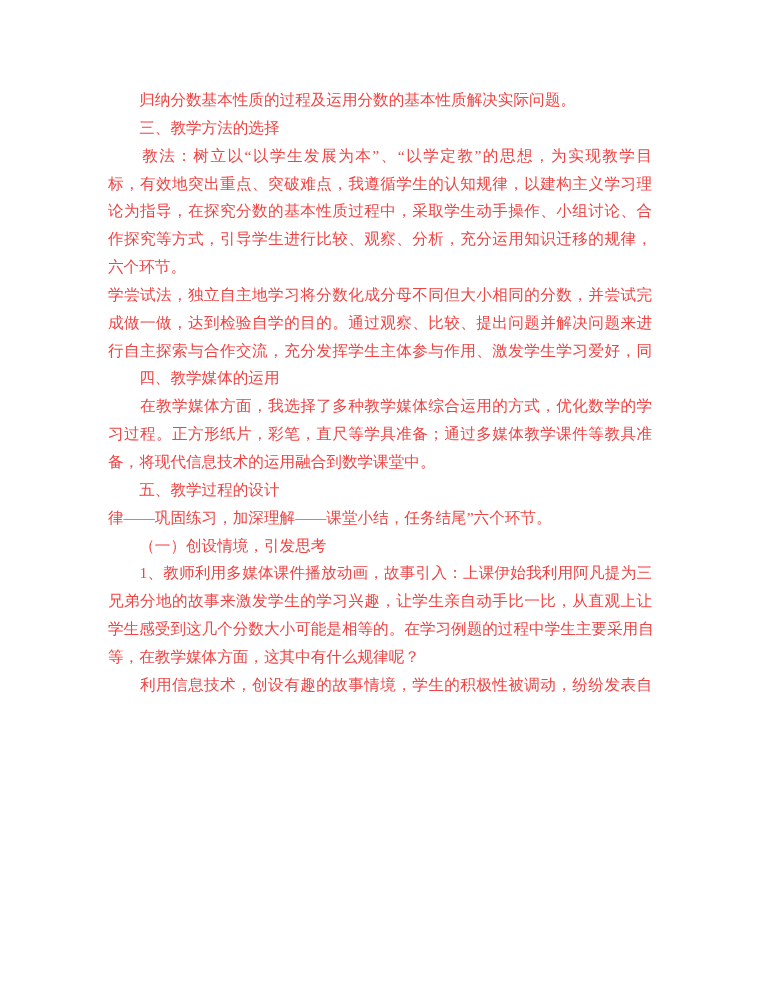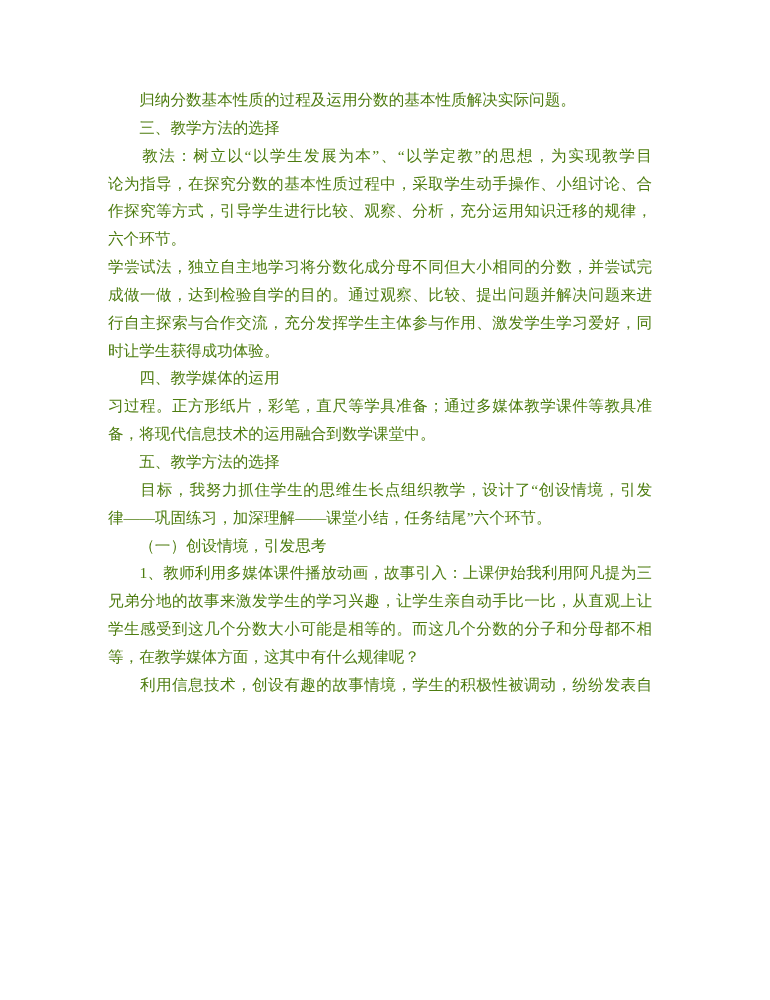--- a/index.html
+++ b/index.html
@@ -32,37 +32,37 @@
   }
   .line.fill {
     text-align: justify;
     text-align-last: justify;
   }
 </style>
 </head>
 <body>
 
 <div class="page" style="background: rgb(255, 255, 255);">
-  <div class="textbody" style="color: #4d7c0f;">
+  <div class="textbody" style="color: #ef4444;">
       <div class="line">　　归纳分数基本性质的过程及运用分数的基本性质解决实际问题。</div>
       <div class="line">　　三、教学方法的选择</div>
       <div class="line fill">　　教法：树立以“以学生发展为本”、“以学定教”的思想，为实现教学目</div>
+      <div class="line fill">标，有效地突出重点、突破难点，我遵循学生的认知规律，以建构主义学习理</div>
       <div class="line fill">论为指导，在探究分数的基本性质过程中，采取学生动手操作、小组讨论、合</div>
       <div class="line fill">作探究等方式，引导学生进行比较、观察、分析，充分运用知识迁移的规律，</div>
       <div class="line">六个环节。</div>
       <div class="line fill">学尝试法，独立自主地学习将分数化成分母不同但大小相同的分数，并尝试完</div>
       <div class="line fill">成做一做，达到检验自学的目的。通过观察、比较、提出问题并解决问题来进</div>
       <div class="line fill">行自主探索与合作交流，充分发挥学生主体参与作用、激发学生学习爱好，同</div>
-      <div class="line">时让学生获得成功体验。</div>
       <div class="line">　　四、教学媒体的运用</div>
+      <div class="line fill">　　在教学媒体方面，我选择了多种教学媒体综合运用的方式，优化数学的学</div>
       <div class="line fill">习过程。正方形纸片，彩笔，直尺等学具准备；通过多媒体教学课件等教具准</div>
       <div class="line">备，将现代信息技术的运用融合到数学课堂中。</div>
-      <div class="line">　　五、教学方法的选择</div>
-      <div class="line fill">　　目标，我努力抓住学生的思维生长点组织教学，设计了“创设情境，引发</div>
+      <div class="line">　　五、教学过程的设计</div>
       <div class="line">律——巩固练习，加深理解——课堂小结，任务结尾”六个环节。</div>
       <div class="line">　　（一）创设情境，引发思考</div>
       <div class="line fill">　　1、教师利用多媒体课件播放动画，故事引入：上课伊始我利用阿凡提为三</div>
       <div class="line fill">兄弟分地的故事来激发学生的学习兴趣，让学生亲自动手比一比，从直观上让</div>
-      <div class="line fill">学生感受到这几个分数大小可能是相等的。而这几个分数的分子和分母都不相</div>
+      <div class="line fill">学生感受到这几个分数大小可能是相等的。在学习例题的过程中学生主要采用自</div>
       <div class="line">等，在教学媒体方面，这其中有什么规律呢？</div>
       <div class="line fill">　　利用信息技术，创设有趣的故事情境，学生的积极性被调动，纷纷发表自</div>
     </div>
 </div>
 
 </body></html>

